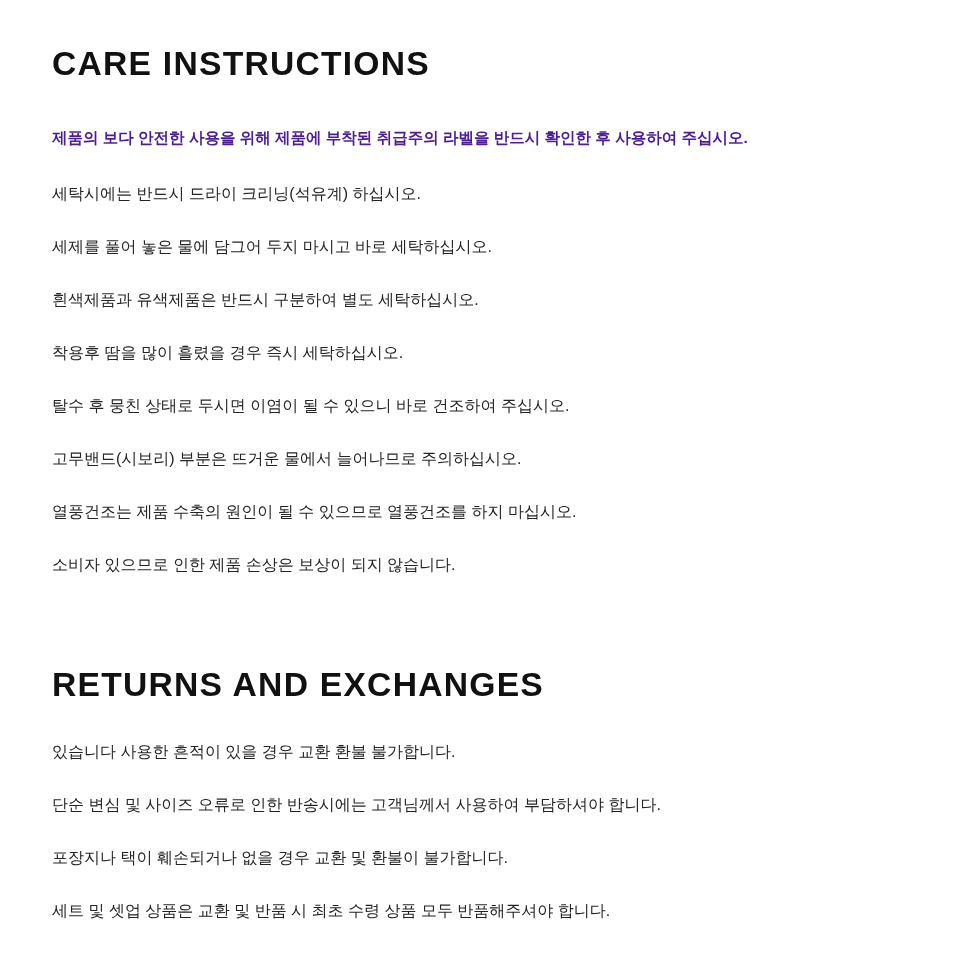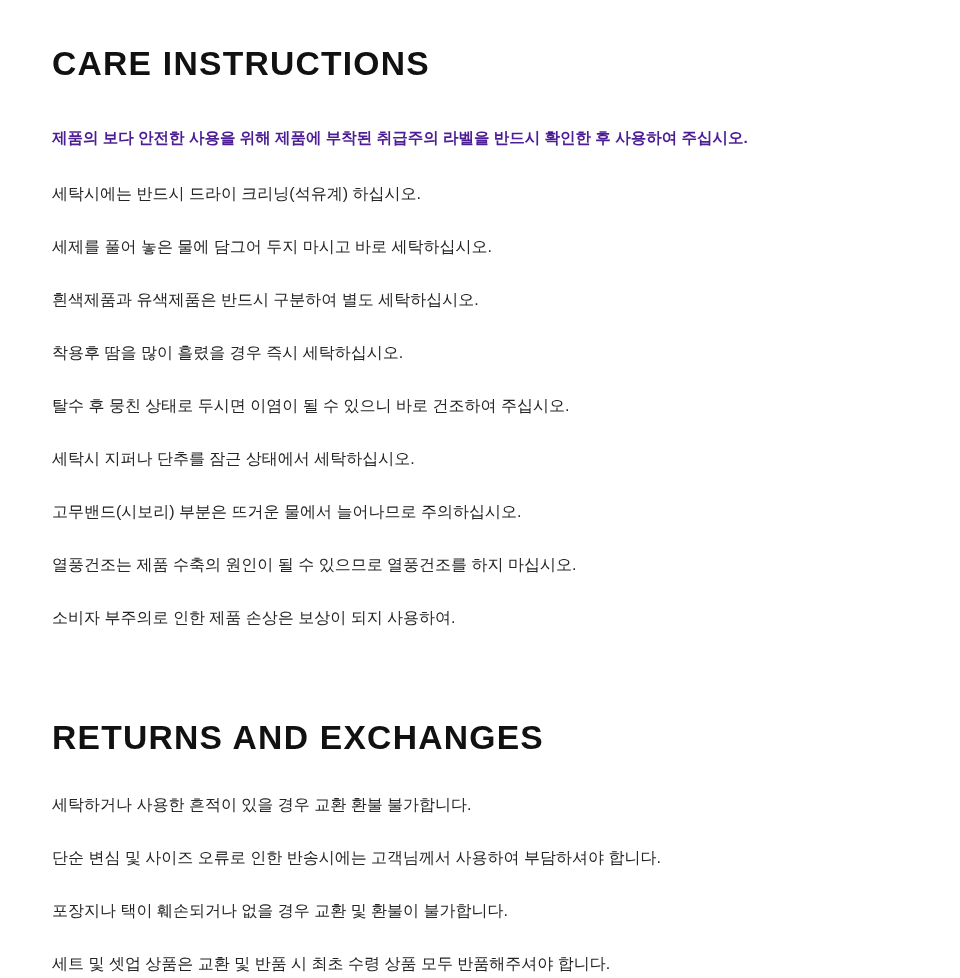--- a/index.html
+++ b/index.html
@@ -77,30 +77,29 @@
 
   <section class="section section-care">
     <h1 class="section-title">CARE INSTRUCTIONS</h1>
     <p class="lead">제품의 보다 안전한 사용을 위해 제품에 부착된 취급주의 라벨을 반드시 확인한 후 사용하여 주십시오.</p>
     <div class="lines">
       <div class="line">세탁시에는 반드시 드라이 크리닝(석유계) 하십시오.</div>
       <div class="line">세제를 풀어 놓은 물에 담그어 두지 마시고 바로 세탁하십시오.</div>
       <div class="line">흰색제품과 유색제품은 반드시 구분하여 별도 세탁하십시오.</div>
       <div class="line">착용후 땀을 많이 흘렸을 경우 즉시 세탁하십시오.</div>
       <div class="line">탈수 후 뭉친 상태로 두시면 이염이 될 수 있으니 바로 건조하여 주십시오.</div>
-      <div class="line">세탁시 지퍼나 단추를 잠근 상태에서 세탁하십시오.</div>
       <div class="line">고무밴드(시보리) 부분은 뜨거운 물에서 늘어나므로 주의하십시오.</div>
       <div class="line">열풍건조는 제품 수축의 원인이 될 수 있으므로 열풍건조를 하지 마십시오.</div>
-      <div class="line">소비자 부주의로 인한 제품 손상은 보상이 되지 사용하여.</div>
+      <div class="line">소비자 있으므로 인한 제품 손상은 보상이 되지 않습니다.</div>
     </div>
   </section>
 
   <section class="section section-returns">
     <h1 class="section-title">RETURNS AND EXCHANGES</h1>
     <div class="lines">
-      <div class="line">세탁하거나 사용한 흔적이 있을 경우 교환 환불 불가합니다.</div>
+      <div class="line">있습니다 사용한 흔적이 있을 경우 교환 환불 불가합니다.</div>
       <div class="line">단순 변심 및 사이즈 오류로 인한 반송시에는 고객님께서 사용하여 부담하셔야 합니다.</div>
       <div class="line">포장지나 택이 훼손되거나 없을 경우 교환 및 환불이 불가합니다.</div>
       <div class="line">세트 및 셋업 상품은 교환 및 반품 시 최초 수령 상품 모두 반품해주셔야 합니다.</div>
     </div>
   </section>
 
 </div>
 
 </body></html>

